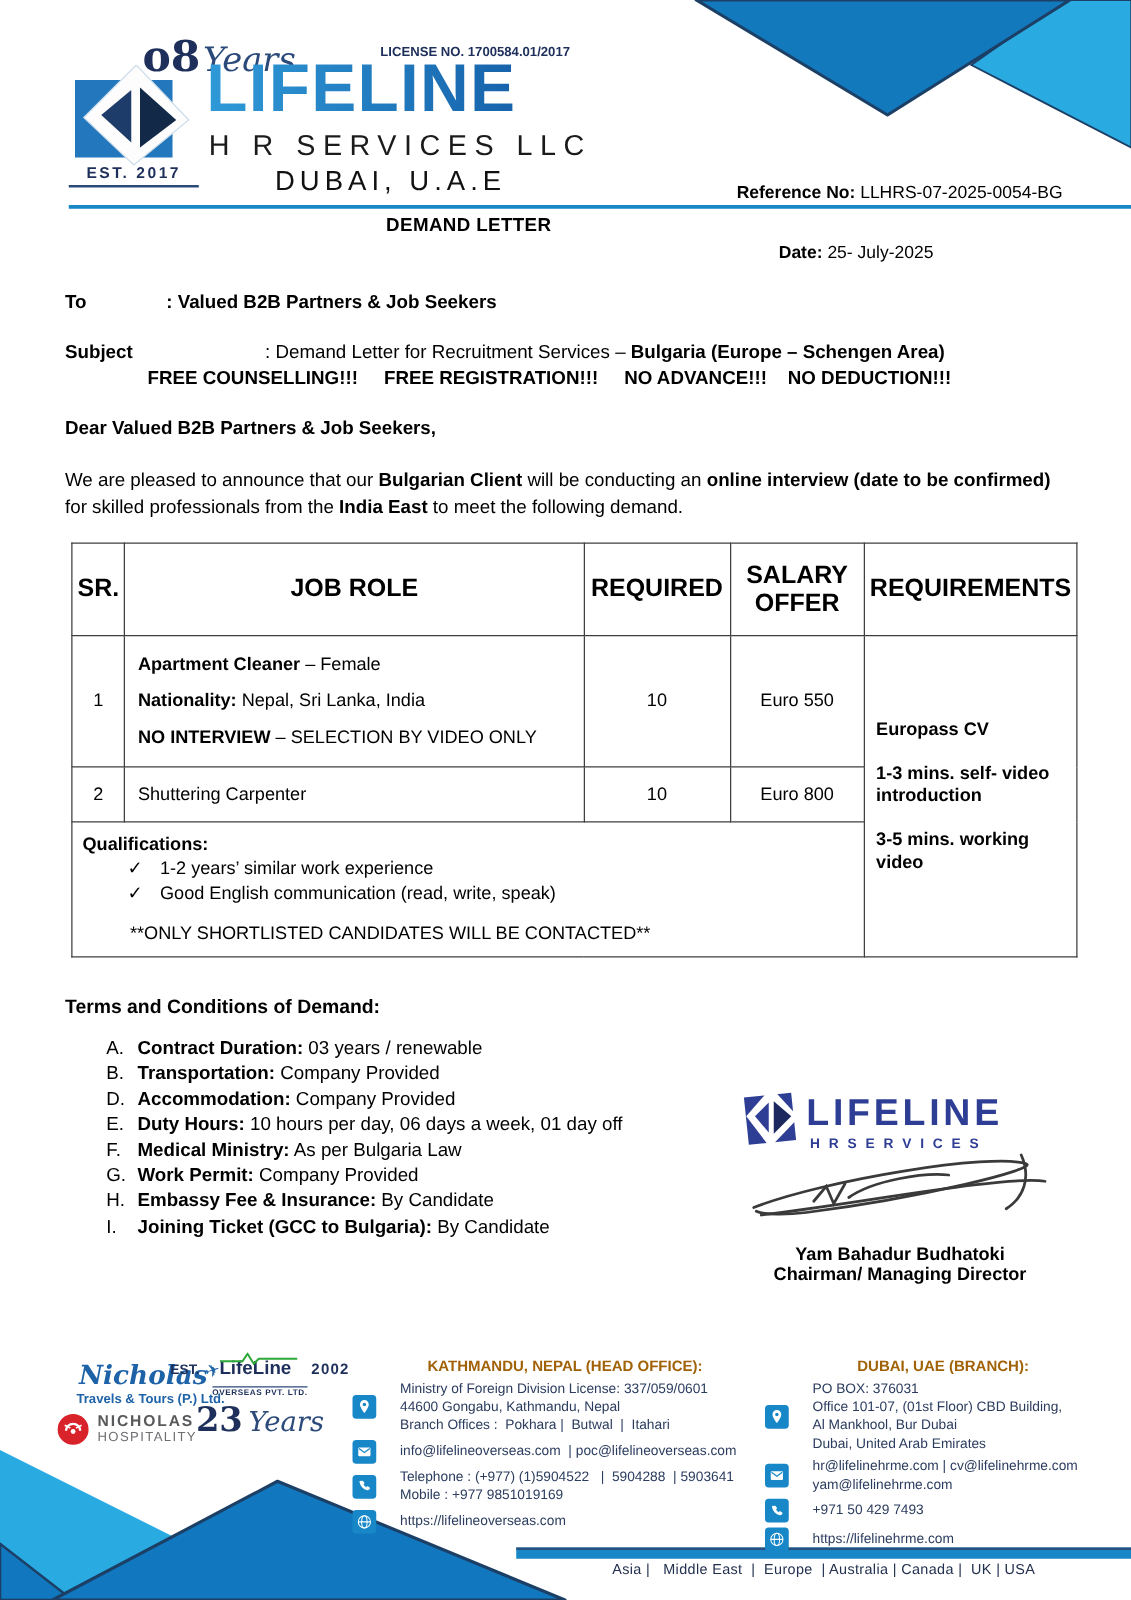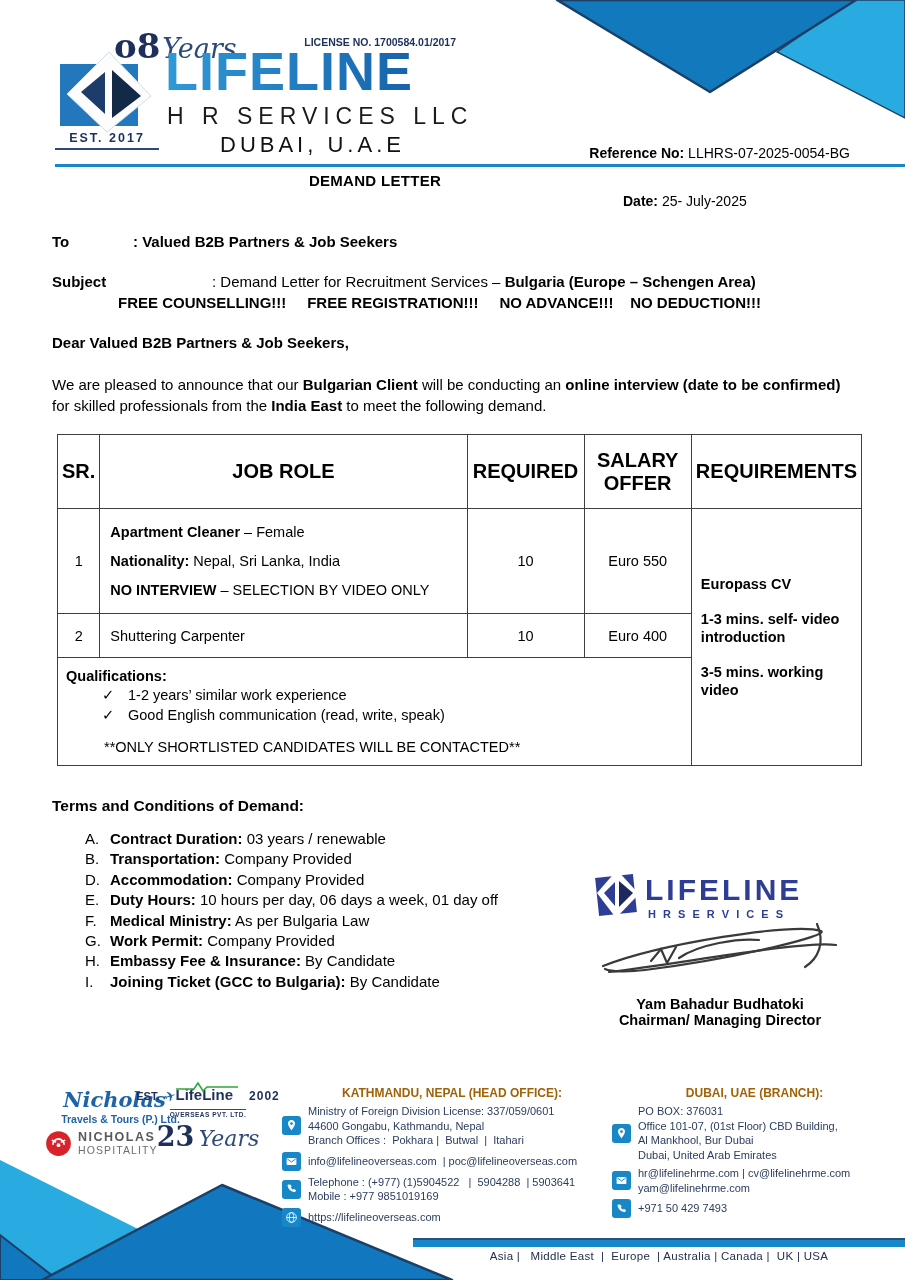--- a/index.html
+++ b/index.html
@@ -90,21 +90,21 @@
   .llo-23 { font-family:"DejaVu Serif",serif; font-weight:bold; font-size:27px; }
   .llo-years { font-family:"DejaVu Serif",serif; font-style:italic; font-size:22px; color:#2b4a7a; }
 
   .f-col { font-size:11px; color:#2b3c5e; }
   .f-mid { left:282px; top:1086px; width:340px; }
   .f-right { left:612px; top:1086px; width:285px; }
   .f-title { text-align:center; font-size:12px; font-weight:bold; color:#a16207; margin-bottom:4px; }
   .f-row { display:flex; gap:7px; margin-bottom:4px; align-items:center; }
   .f-icon { flex:0 0 19px; width:19px; height:19px; background:#1787c8; border-radius:3px;
             display:flex; align-items:center; justify-content:center; }
-  .f-lines { line-height:14.5px; }
+  .f-lines { line-height:14.5px;margin-left:12px; }
 </style>
 </head>
 <body>
 
 <div class="page">
 
   <svg class="abs deco-tr" viewBox="0 0 350 140">
     <polygon points="222,52 296,0 350,0 350,118" fill="#29abe2" stroke="#1c3f66" stroke-width="1.5"></polygon>
     <polygon points="2,0 301,0 155,92" fill="#1379bd" stroke="#1c3f66" stroke-width="2.5" stroke-linejoin="round"></polygon>
   </svg>
@@ -171,21 +171,21 @@
       <td class="req-cell" rowspan="3">
         <div class="ri">Europass CV</div>
         <div class="ri">1-3 mins. self- video introduction</div>
         <div class="ri">3-5 mins. working video</div>
       </td>
     </tr>
     <tr class="row2">
       <td class="cell-center">2</td>
       <td style="padding-left:10px;">Shuttering Carpenter</td>
       <td class="cell-center">10</td>
-      <td class="cell-center">Euro 400</td>
+      <td class="cell-center">Euro 800</td>
     </tr>
     <tr>
       <td class="quals-cell" colspan="4">
         <div class="quals-title">Qualifications:</div>
         <div class="qual-item"><span class="qual-check">✓</span><span>1-2 years’ similar work experience</span></div>
         <div class="qual-item"><span class="qual-check">✓</span><span>Good English communication (read, write, speak)</span></div>
         <div class="quals-note">**ONLY SHORTLISTED CANDIDATES WILL BE CONTACTED**</div>
       </td>
     </tr>
   </tbody>
@@ -328,15 +328,25 @@
       </div>
     </div>
     <div class="f-row">
       <span class="f-icon">
           <svg width="12" height="12" viewBox="0 0 24 24">
             <path fill="#fff" d="M6.8 3.6c.7-.7 1.8-.6 2.4.2l1.6 2.2c.5.7.4 1.6-.2 2.2l-1 1c1 1.8 2.5 3.3 4.3 4.3l1-1c.6-.6 1.5-.7 2.2-.2l2.2 1.6c.8.6.9 1.7.2 2.4l-1.2 1.2c-.7.7-1.7 1-2.6.7-6.6-1.8-10.8-6-12.4-12.4-.2-.9 0-1.9.7-2.6z"></path>
           </svg>
         </span>
       <div class="f-lines">+971 50 429 7493</div>
     </div>
+    <div class="f-row">
+      <span class="f-icon">
+          <svg width="13" height="13" viewBox="0 0 24 24" fill="none" stroke="#fff" stroke-width="1.5">
+            <circle cx="12" cy="12" r="9"></circle>
+            <ellipse cx="12" cy="12" rx="4" ry="9"></ellipse>
+            <path d="M3 12h18"></path>
+          </svg>
+        </span>
+      <div class="f-lines">https://lifelinehrme.com</div>
+    </div>
   </div>
 
 </div>
 
 </body></html>

